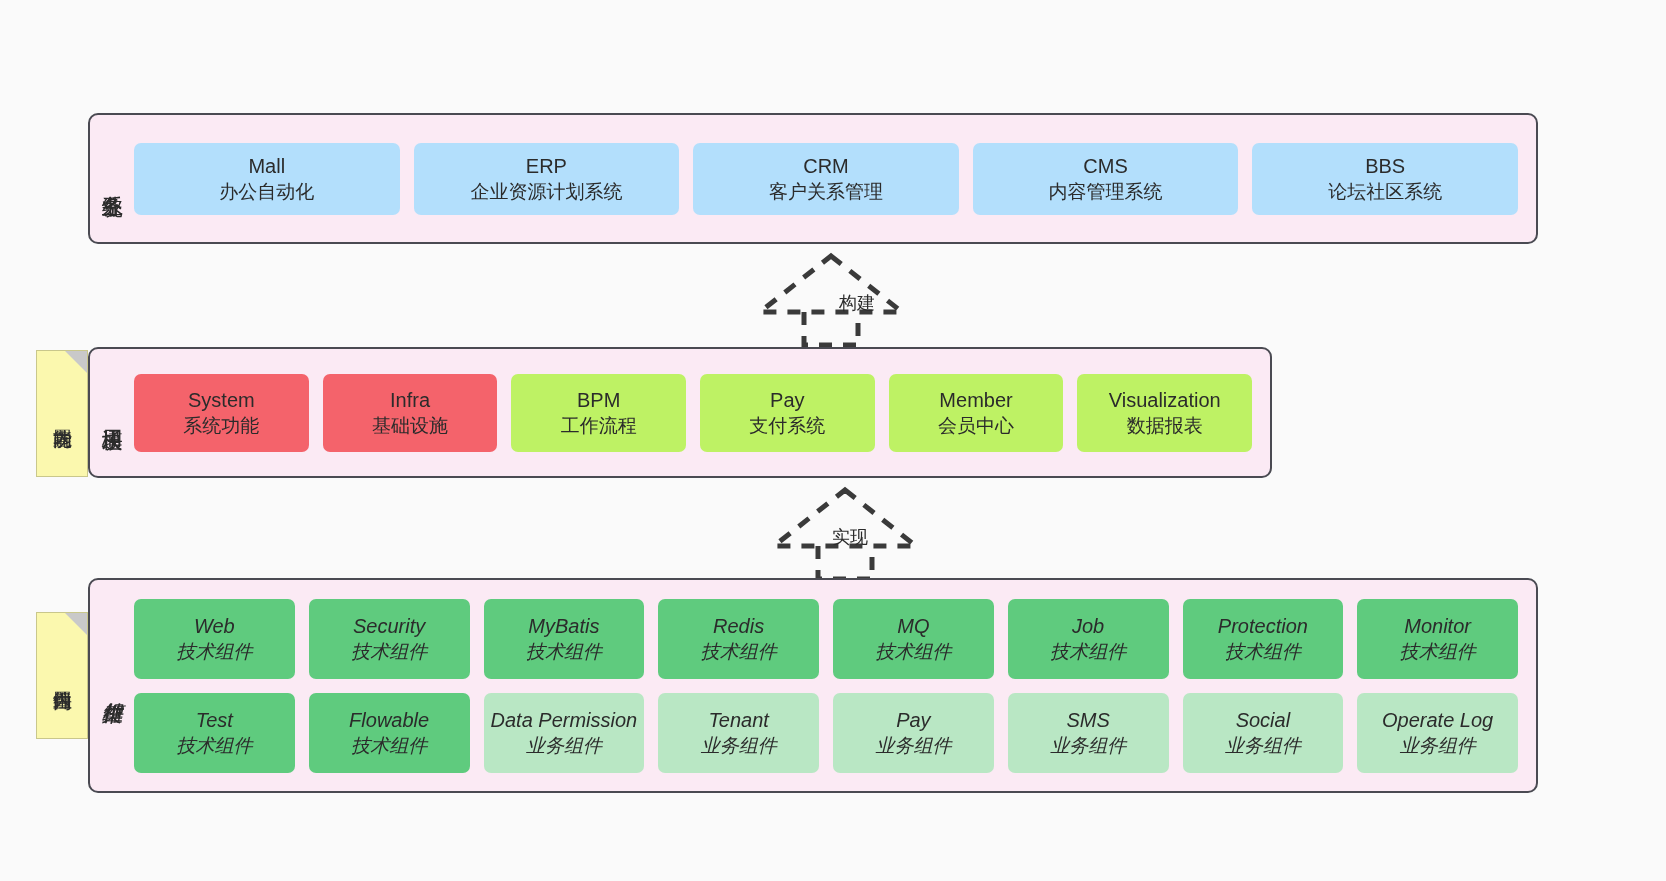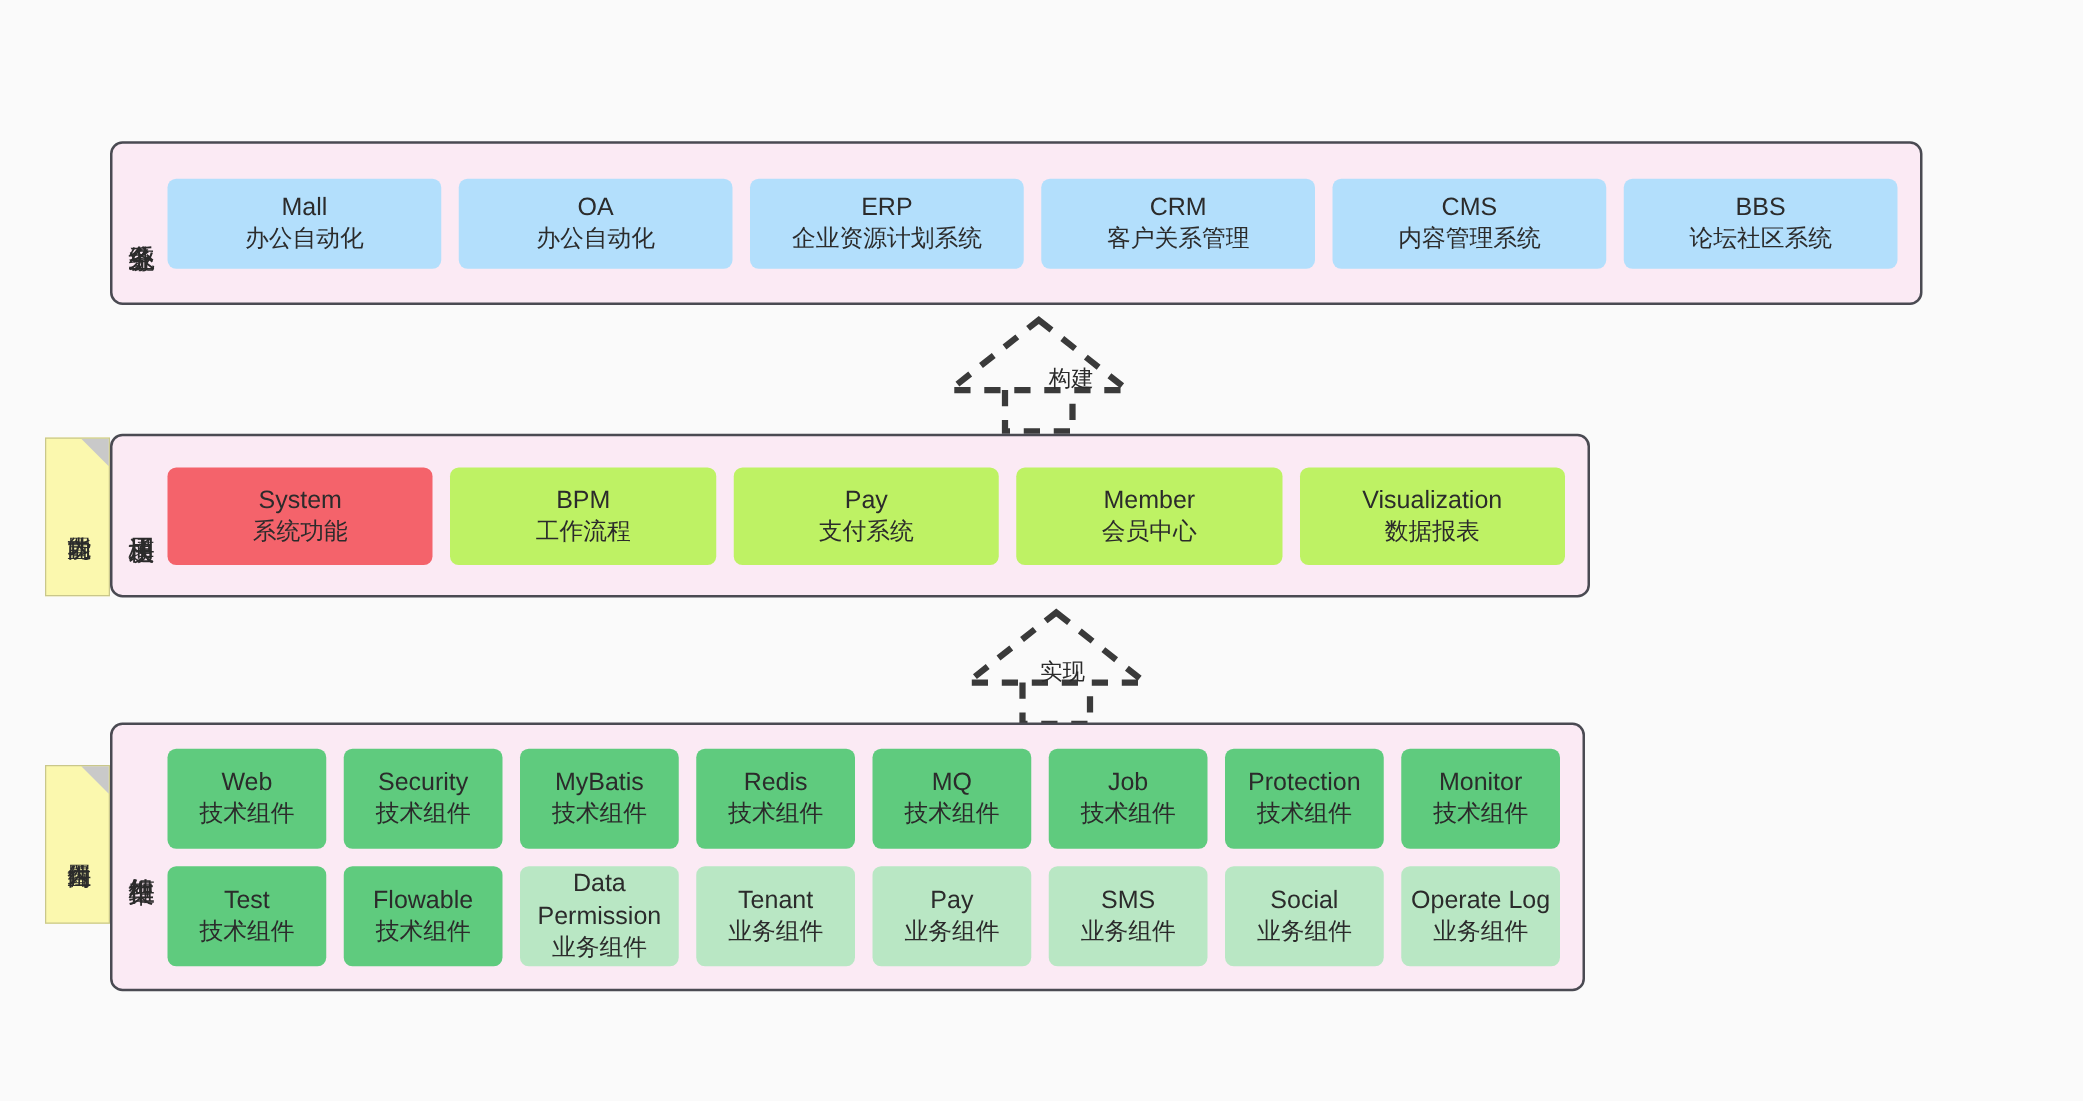--- a/index.html
+++ b/index.html
@@ -84,21 +84,21 @@
   .c-green      { background: #5fcb7e; }
   .c-greenlight { background: #b9e7c4; text-align: center; }
 
   
   #layer-business { left: 88px;  top: 113px; width: 1450px; height: 131px; }
   #layer-business .card { height: 72px; }
 
   #layer-common   { left: 88px;  top: 347px; width: 1184px; height: 131px; }
   #layer-common .card { height: 78px; }
 
-  #layer-framework{ left: 88px;  top: 578px; width: 1180px; height: 215px; }
+  #layer-framework{ left: 88px;  top: 578px; width: 1450px; height: 215px; font-style: italic; }
   #layer-framework .card { height: 80px; }
 
   
   .note {
     position: absolute;
     box-sizing: border-box;
     background: #fbf8ae;
     border: 1px solid #c9c78b;
     display: flex;
     align-items: center;
@@ -144,24 +144,20 @@
 
   <div class="layer" id="layer-business">
     <div class="layer-title">业务系统</div>
     <div class="layer-body">
       <div class="row">
         <div class="card c-blue">
           <div class="en">Mall</div>
           <div class="cn">办公自动化</div>
         </div>
         <div class="card c-blue">
-          <div class="en">OA</div>
-          <div class="cn">办公自动化</div>
-        </div>
-        <div class="card c-blue">
           <div class="en">ERP</div>
           <div class="cn">企业资源计划系统</div>
         </div>
         <div class="card c-blue">
           <div class="en">CRM</div>
           <div class="cn">客户关系管理</div>
         </div>
         <div class="card c-blue">
           <div class="en">CMS</div>
           <div class="cn">内容管理系统</div>
@@ -181,20 +177,24 @@
   <div class="arrow-label" id="label-build">构建</div>
 
   <div class="layer" id="layer-common">
     <div class="layer-title">通用模块</div>
     <div class="layer-body">
       <div class="row">
         <div class="card c-red">
           <div class="en">System</div>
           <div class="cn">系统功能</div>
         </div>
+        <div class="card c-red">
+          <div class="en">Infra</div>
+          <div class="cn">基础设施</div>
+        </div>
         <div class="card c-pink">
           <div class="en">BPM</div>
           <div class="cn">工作流程</div>
         </div>
         <div class="card c-pink">
           <div class="en">Pay</div>
           <div class="cn">支付系统</div>
         </div>
         <div class="card c-pink">
           <div class="en">Member</div>

